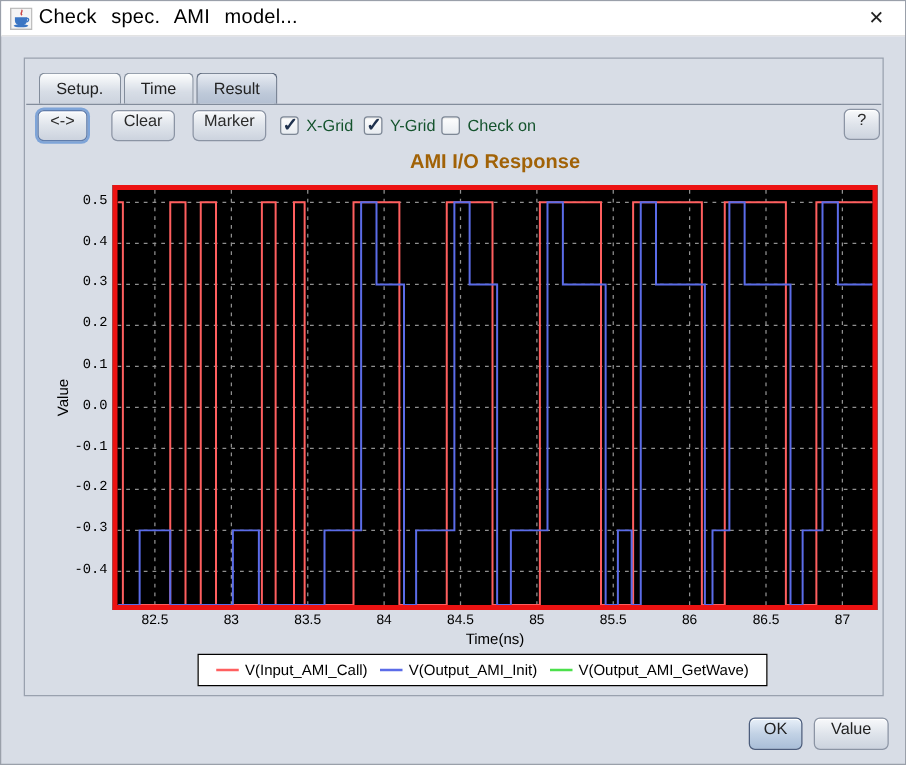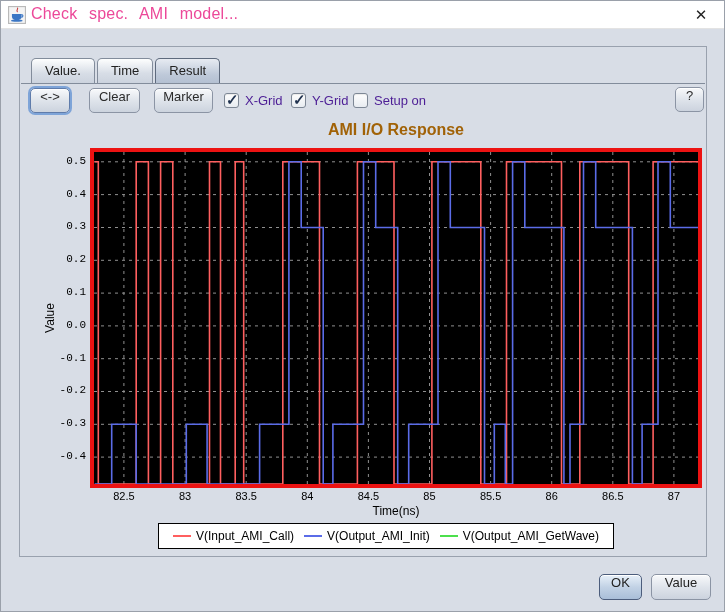--- a/index.html
+++ b/index.html
@@ -3,21 +3,21 @@
 <meta charset="utf-8">
 <style>
   * { margin:0; padding:0; box-sizing:border-box; }
   html,body { width:725px; height:612px; }
   body { font-family:"Liberation Sans", sans-serif; background:#d8dde6; overflow:hidden; }
   #window { position:relative; width:725px; height:612px; background:#d8dde6; border:1px solid #9aa0aa; }
 
   
   .titlebar { position:absolute; left:0; top:0; width:100%; height:28px; background:#ffffff; border-bottom:1px solid #e3e3e3; }
   .java-icon { position:absolute; left:7px; top:5px; width:18px; height:18px; }
-  .win-title { position:absolute; left:30px; top:4px; font-size:16px; color:#ec4899; word-spacing:7px; letter-spacing:0.2px; }
+  .win-title { position:absolute; left:30px; top:4px; font-size:16px; color:#000000; word-spacing:7px; letter-spacing:0.2px; }
   .close-btn { position:absolute; right:10px; top:3px; width:26px; height:22px; text-align:center; font-size:15px; color:#222; line-height:22px; cursor:pointer; }
 
   
   .panel { position:absolute; left:18px; top:45px; width:688px; height:511px; border:1px solid #99a1ae; background:#d8dde6; }
 
   
   .tabstrip { position:absolute; left:11px; top:11px; height:25px; display:flex; }
   .tab { position:relative; height:25px; padding:4px 13px 0 13px; font-size:13px; color:#222;
          border:1px solid #828c9b; border-bottom:none; border-radius:5px 5px 0 0; margin-right:2px;
          background:linear-gradient(#fdfefe,#d7dde6 60%,#ccd3de); cursor:pointer; }
@@ -27,21 +27,21 @@
   
   .btn { position:absolute; height:25px; border:1px solid #8b94a4; border-radius:5px;
          background:linear-gradient(#f8f9fb,#dfe4eb 50%,#ccd3de); font-size:13px; color:#2b2b2b;
          text-align:center; font-family:"Liberation Sans",sans-serif; cursor:pointer;
          box-shadow: inset 0 1px 0 #fff; }
   .btn.focus { box-shadow: 0 0 0 2px #7ea4d8, inset 0 1px 0 #fff; border-color:#5f7cab; }
   .cbwrap { position:absolute; display:flex; align-items:center; height:25px; }
   .cb { width:15px; height:15px; background:linear-gradient(#fefefe,#e8ecf1); border:1px solid #7d8795; border-radius:3px;
         position:relative; cursor:pointer; box-shadow: inset 0 1px 1px rgba(0,0,0,0.08); }
   .cb.checked::after { content:"\2713"; position:absolute; left:1px; top:-3px; font-size:15px; font-weight:bold; color:#20324f; }
-  .cb-label { margin-left:6px; font-size:13px; color:#4c1d95; }
+  .cb-label { margin-left:6px; font-size:13px; color:#14532d; }
 
   
   .chart-title { position:absolute; left:70px; top:100px; width:612px; text-align:center; font-size:16px; font-weight:bold; color:#a16207; }
   .plot-frame { position:absolute; left:70px; top:101px; width:612px; height:340px; border:4px solid #ec1212; background:#000; }
   .plot-frame svg { display:block; }
   .grid { stroke:#909090; stroke-width:1; stroke-dasharray:3,4; }
   .ylab { position:absolute; width:34px; text-align:right; font-size:11px; color:#000;font-family:Liberation Mono, monospace; }
   .xlab { position:absolute; font-size:11px; color:#000; transform:translateX(-50%); }
   .yaxis-title { position:absolute; font-size:12px; color:#000; transform:translate(-50%,-50%) rotate(-90deg); }
   .xaxis-title { position:absolute; left:70px; width:612px; text-align:center; font-size:12px; color:#000; }
@@ -71,41 +71,41 @@
       <path d="M3.5 7h8.6v2.6a4.3 3.2 0 0 1-8.6 0z" fill="#3b76c4"></path>
       <path d="M12 7.6c1.4 0 1.9 1.8 0 2.6" stroke="#3b76c4" stroke-width="1" fill="none"></path>
       <ellipse cx="7.8" cy="13" rx="5.2" ry="1.1" fill="#3b76c4"></ellipse>
     </svg>
     <span class="win-title">Check spec. AMI model...</span>
     <span class="close-btn">✕</span>
   </div>
 
   <div class="panel">
     <div class="tabstrip">
-      <div class="tab"><span>Value.</span></div>
+      <div class="tab"><span>Setup.</span></div>
       <div class="tab"><span>Time</span></div>
       <div class="tab selected"><span>Result</span></div>
     </div>
     <div class="tabline"></div>
 
     <div class="btn focus" style="left:10px; top:41px; width:40px;">&lt;-&gt;</div>
     <div class="btn" style="left:69px; top:41px; width:51px;">Clear</div>
     <div class="btn" style="left:134px; top:41px; width:59px;">Marker</div>
 
     <div class="cbwrap" style="left:204px; top:41px;">
       <div class="cb checked"></div>
       <span class="cb-label">X-Grid</span>
     </div>
     <div class="cbwrap" style="left:271px; top:41px;">
       <div class="cb checked"></div>
       <span class="cb-label">Y-Grid</span>
     </div>
     <div class="cbwrap" style="left:333px; top:41px;">
       <div class="cb"></div>
-      <span class="cb-label">Setup on</span>
+      <span class="cb-label">Check on</span>
     </div>
 
     <div class="btn" style="left:655px; top:40px; width:29px;">?</div>
 
     <div class="chart-title" style="top:74px;">AMI I/O Response</div>
     <div class="plot-frame">
       <svg id="plot-svg" width="604" height="332">
           <line class="grid" x1="29.9" y1="0" x2="29.9" y2="332"></line>
           <line class="grid" x1="91.1" y1="0" x2="91.1" y2="332"></line>
           <line class="grid" x1="152.2" y1="0" x2="152.2" y2="332"></line>

